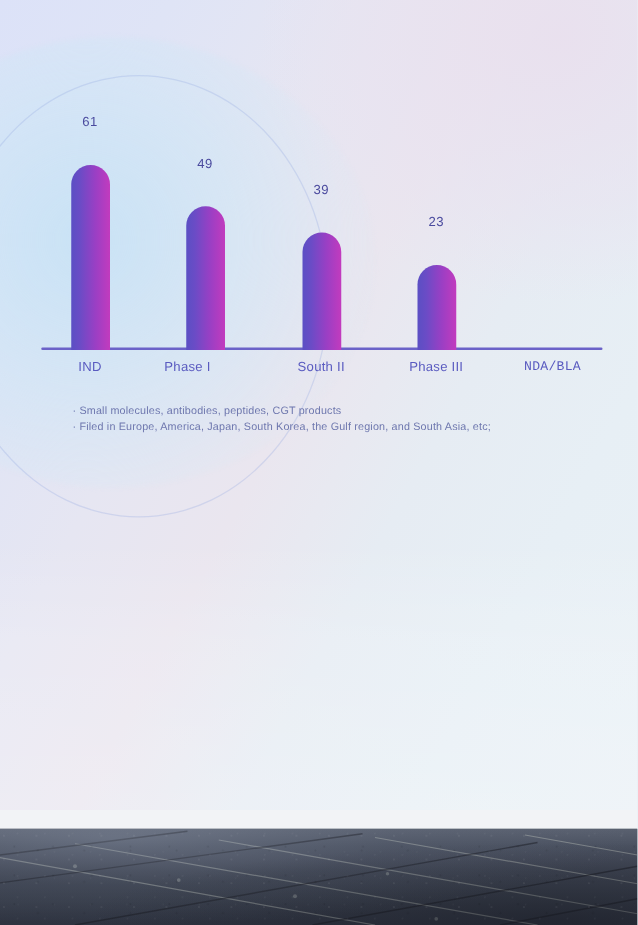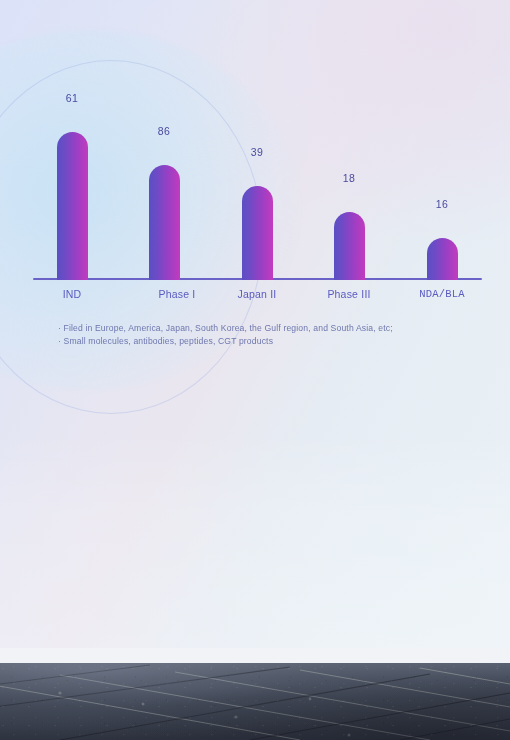--- a/index.html
+++ b/index.html
@@ -206,50 +206,46 @@
   <div class="chart">
 
     <div class="axis-line"></div>
 
     <div class="bars">
       <div class="bar-group" style="left:0px;">
         <div class="bar-value" style="bottom:176px;">61</div>
         <div class="bar" style="height:148px;"></div>
       </div>
       <div class="bar-group" style="left:92px;">
-        <div class="bar-value" style="bottom:143px;">86</div>
+        <div class="bar-value" style="bottom:143px;">49</div>
         <div class="bar" style="height:115px;"></div>
       </div>
       <div class="bar-group" style="left:185px;text-decoration:underline;">
         <div class="bar-value" style="bottom:122px;">39</div>
         <div class="bar" style="height:94px;"></div>
       </div>
       <div class="bar-group" style="left:277px;">
-        <div class="bar-value" style="bottom:96px;">18</div>
+        <div class="bar-value" style="bottom:96px;">23</div>
         <div class="bar" style="height:68px;"></div>
-      </div>
-      <div class="bar-group" style="left:370px;">
-        <div class="bar-value" style="bottom:70px;">16</div>
-        <div class="bar" style="height:42px;"></div>
       </div>
     </div>
 
     <div class="axis-labels">
       <div class="axis-label" style="left:-9px;">IND</div>
-      <div class="axis-label" style="left:96px;">Phase I</div>
-      <div class="axis-label" style="left:176px;">Japan II</div>
+      <div class="axis-label" style="left:69px;">Phase I</div>
+      <div class="axis-label" style="left:176px;">South II</div>
       <div class="axis-label" style="left:268px;text-align:center;">Phase III</div>
       <div class="axis-label" style="left:361px;font-family:Liberation Mono, monospace;">NDA/BLA</div>
     </div>
 
   </div>
 
   <div class="footnotes">
+    <div class="footnote">· Small molecules, antibodies, peptides, CGT products</div>
     <div class="footnote">· Filed in Europe, America, Japan, South Korea, the Gulf region, and South Asia, etc;</div>
-    <div class="footnote">· Small molecules, antibodies, peptides, CGT products</div>
   </div>
 
   <div class="strip-white"></div>
 
   <div class="photo-strip">
     <div class="pave-base"></div>
     <svg width="510" height="77" viewBox="0 0 510 77">
       <g stroke="rgba(200,205,195,0.40)" stroke-width="1" fill="none">
         <line x1="-40" y1="16" x2="300" y2="77"></line>
         <line x1="60" y1="12" x2="430" y2="77"></line>

